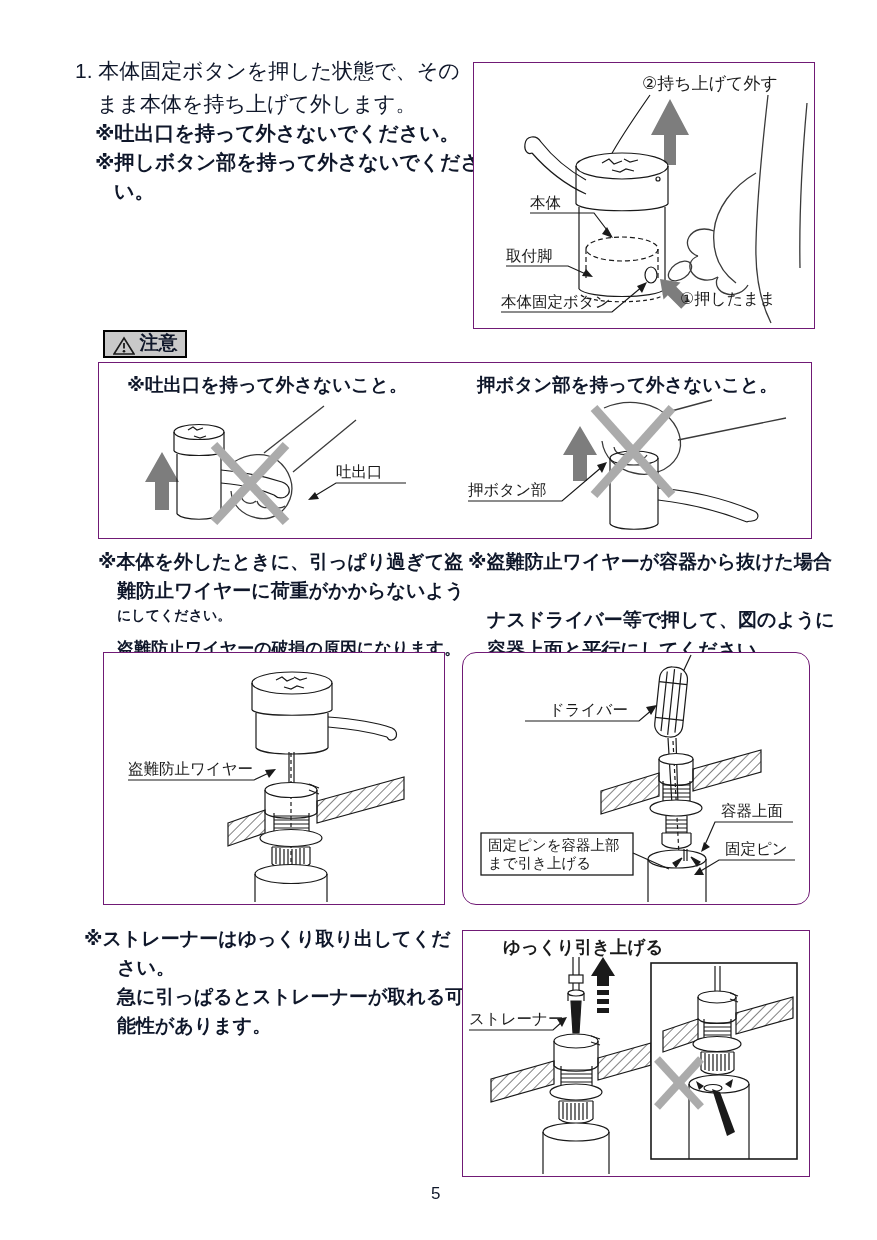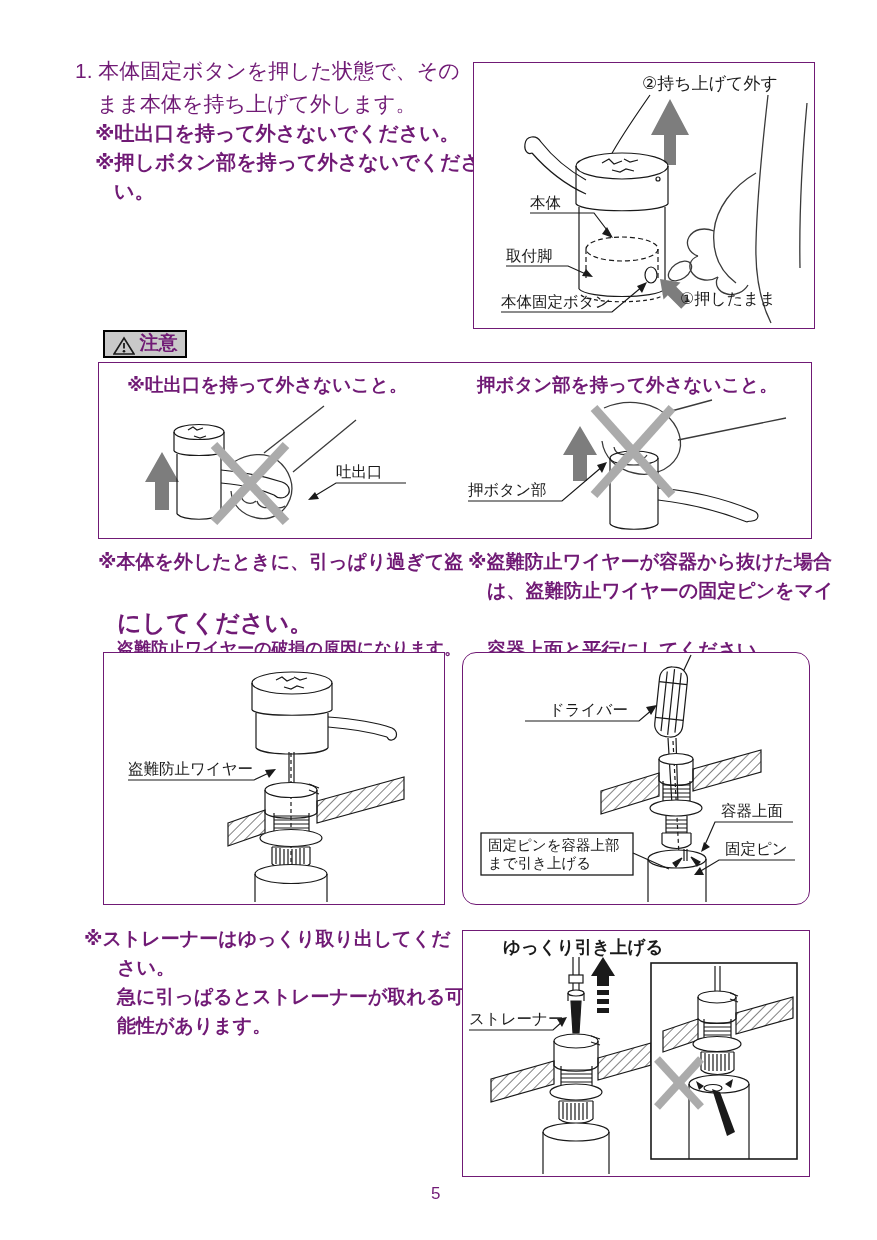--- a/index.html
+++ b/index.html
@@ -1,19 +1,19 @@
 <!DOCTYPE html>
 <html><head>
 <meta charset="utf-8">
 <style>
   html,body{margin:0;padding:0;background:#fff;}
   #page{position:relative;width:877px;height:1240px;background:#ffffff;overflow:hidden;
         font-family:"Liberation Sans","DejaVu Sans",sans-serif;color:#1a1a1a;}
   .abs{position:absolute;}
-  .t{white-space:nowrap;color:#701a75;}
+  .t{white-space:nowrap;color:#0f172a;}
   .b{font-weight:bold;}
   .figbox{position:absolute;border:1px solid #701a75;background:#fff;box-sizing:border-box;}
   .figbox svg{position:absolute;left:0;top:0;}
   .badge{position:absolute;border:2px solid #000;background:#c9c9c9;display:flex;align-items:center;
          justify-content:center;gap:5px;box-sizing:border-box;}
   .pageno{position:absolute;font-size:17px;}
   svg text{fill:#1a1a1a;font-family:"Liberation Sans","DejaVu Sans",sans-serif;}
   .ln{stroke:#1a1a1a;stroke-width:1.2;fill:none;}
 </style>
 </head>
@@ -137,25 +137,26 @@
         <line x1="130" y1="10" x2="208" y2="97"></line>
         <line x1="208" y1="10" x2="130" y2="97"></line>
       </g>
       <text x="4" y="97" font-size="15.5">押ボタン部</text>
       <path class="ln" d="M4,103 H98 L139,68"></path>
       <polygon points="143,64 133,67 138,75" fill="#1a1a1a"></polygon>
     </svg>
   </div>
 
   <div class="abs t b" style="left:98px;top:549px;font-size:19px;">※本体を外したときに、引っぱり過ぎて盗</div>
-  <div class="abs t b" style="left:117px;top:607px;font-size:24px;">にしてください。</div>
+  <div class="abs t b" style="left:117px;top:578px;font-size:19px;">難防止ワイヤーに荷重がかからないよう</div>
+  <div class="abs t b" style="left:117px;top:607px;font-size:14px;">にしてください。</div>
   <div class="abs t b" style="left:468px;top:549px;font-size:19px;">※盗難防止ワイヤーが容器から抜けた場合</div>
 
   <div class="abs t b" style="left:117px;top:637px;font-size:17px;">盗難防止ワイヤーの破損の原因になります。</div>
-  <div class="abs t b" style="left:487px;top:578px;font-size:19px;">は、盗難防止ワイヤーの固定ピンをマイ</div>
+  <div class="abs t b" style="left:487px;top:607px;font-size:19px;">ナスドライバー等で押して、図のように</div>
   <div class="abs t b" style="left:487px;top:637px;font-size:19px;">容器上面と平行にしてください。</div>
 
   <div class="figbox" style="left:103px;top:652px;width:342px;height:253px;">
     <svg width="338" height="249" viewBox="0 0 338 249">
       <defs>
         <pattern id="hW" width="7" height="7" patternUnits="userSpaceOnUse" patternTransform="rotate(45)">
           <line x1="0" y1="0" x2="0" y2="7" stroke="#3a3a3a" stroke-width="1.3"></line>
         </pattern>
       </defs>
       <g class="ln">

